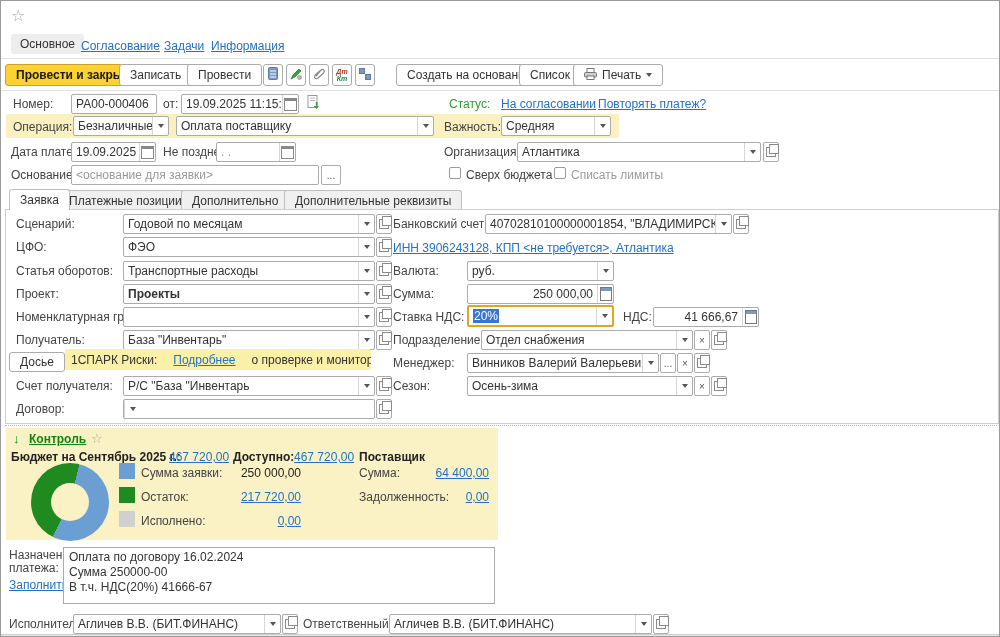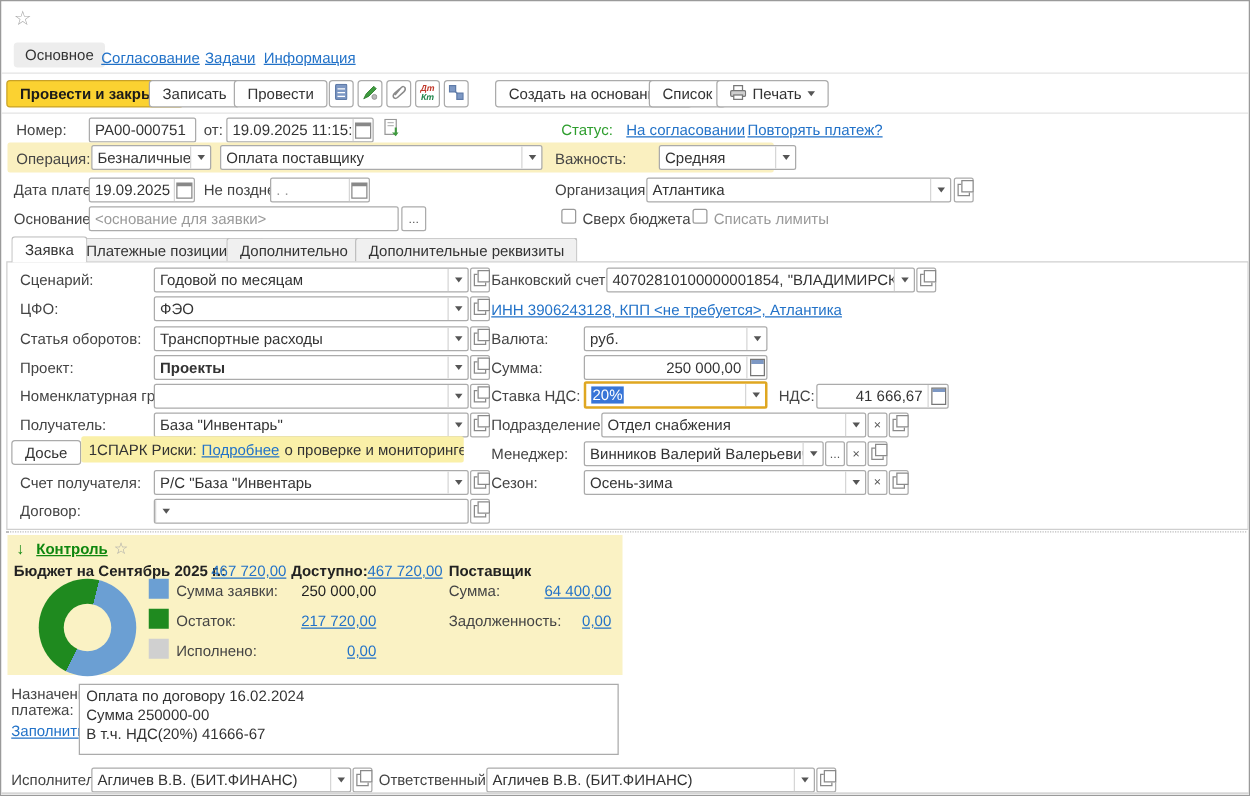--- a/index.html
+++ b/index.html
@@ -105,21 +105,21 @@
           <rect x="0.5" y="4.5" width="12" height="4.5" rx="1" fill="#CFCFCF" stroke="#777"></rect>
           <rect x="3" y="8" width="7" height="3.5" fill="#fff" stroke="#777"></rect>
         </svg></span>
     <span>Печать</span>
     <span class="tri"></span>
   </button>
   <div class="abs hline" style="top:89px;"></div>
 
   <div class="abs lbl" style="left:12px;top:96px;">Номер:</div>
   <div class="abs fld" style="left:70px;top:93px;width:86px;">
-      <span class="val">РА00-000751</span>
+      <span class="val">РА00-000406</span>
     </div>
   <div class="abs lbl" style="left:162px;top:96px;">от:</div>
   <div class="abs fld" style="left:180px;top:93px;width:118px;">
     <span class="val">19.09.2025 11:15:34</span>
     <span class="arr">
         <span class="ico-cal"></span>
       </span>
   </div>
   <span class="abs" style="left:306px;top:94px;"><svg width="14" height="16">
         <rect x="1" y="0.5" width="9" height="12" fill="#fff" stroke="#999"></rect>
@@ -139,21 +139,21 @@
         <span class="tri"></span>
       </span>
   </div>
   <div class="abs combo" style="left:175px;top:115px;width:258px;">
     <span class="val">Оплата поставщику</span>
       <span class="arr">
         <span class="tri"></span>
       </span>
   </div>
   <div class="abs lbl" style="left:443px;top:119px;">Важность:</div>
-  <div class="abs combo" style="left:526px;top:115px;width:110px;">
+  <div class="abs combo" style="left:500px;top:115px;width:110px;">
     <span class="val">Средняя</span>
       <span class="arr">
         <span class="tri"></span>
       </span>
   </div>
 
   <div class="abs lbl" style="left:10px;top:144px;">Дата платежа:</div>
   <div class="abs fld" style="left:70px;top:141px;width:85px;">
     <span class="val">19.09.2025</span>
       <span class="arr">
@@ -255,21 +255,21 @@
       <span class="val">База "Инвентарь"</span>
       <span class="arr">
         <span class="tri"></span>
       </span>
     </div>
   <div class="abs sbtn" style="left:375px;top:329px;">
       <span class="ico-open"></span>
     </div>
 
   <button class="abs tbtn" style="left:8px;top:351px;height:20px;">Досье</button>
-  <div class="abs yellowband" style="left:64px;top:348px;width:306px;height:21px;display:flex;align-items:center;gap:4px;padding:0 6px;box-sizing:border-box;background:#FAF0A8;white-space:nowrap;overflow:hidden;">
+  <div class="abs yellowband" style="left:64px;top:348px;width:306px;height:21px;display:flex;align-items:center;gap:16px;padding:0 6px;box-sizing:border-box;background:#FAF0A8;white-space:nowrap;overflow:hidden;">
     <span>1СПАРК Риски:</span>
     <a class="lnk">Подробнее</a>
     <span>о проверке и мониторинге ко...</span>
   </div>
 
   <div class="abs lbl" style="left:15px;top:378px;">Счет получателя:</div>
   <div class="abs combo" style="left:122px;top:375px;width:252px;">
       <span class="val">Р/С "База "Инвентарь</span>
       <span class="arr">
         <span class="tri"></span>

